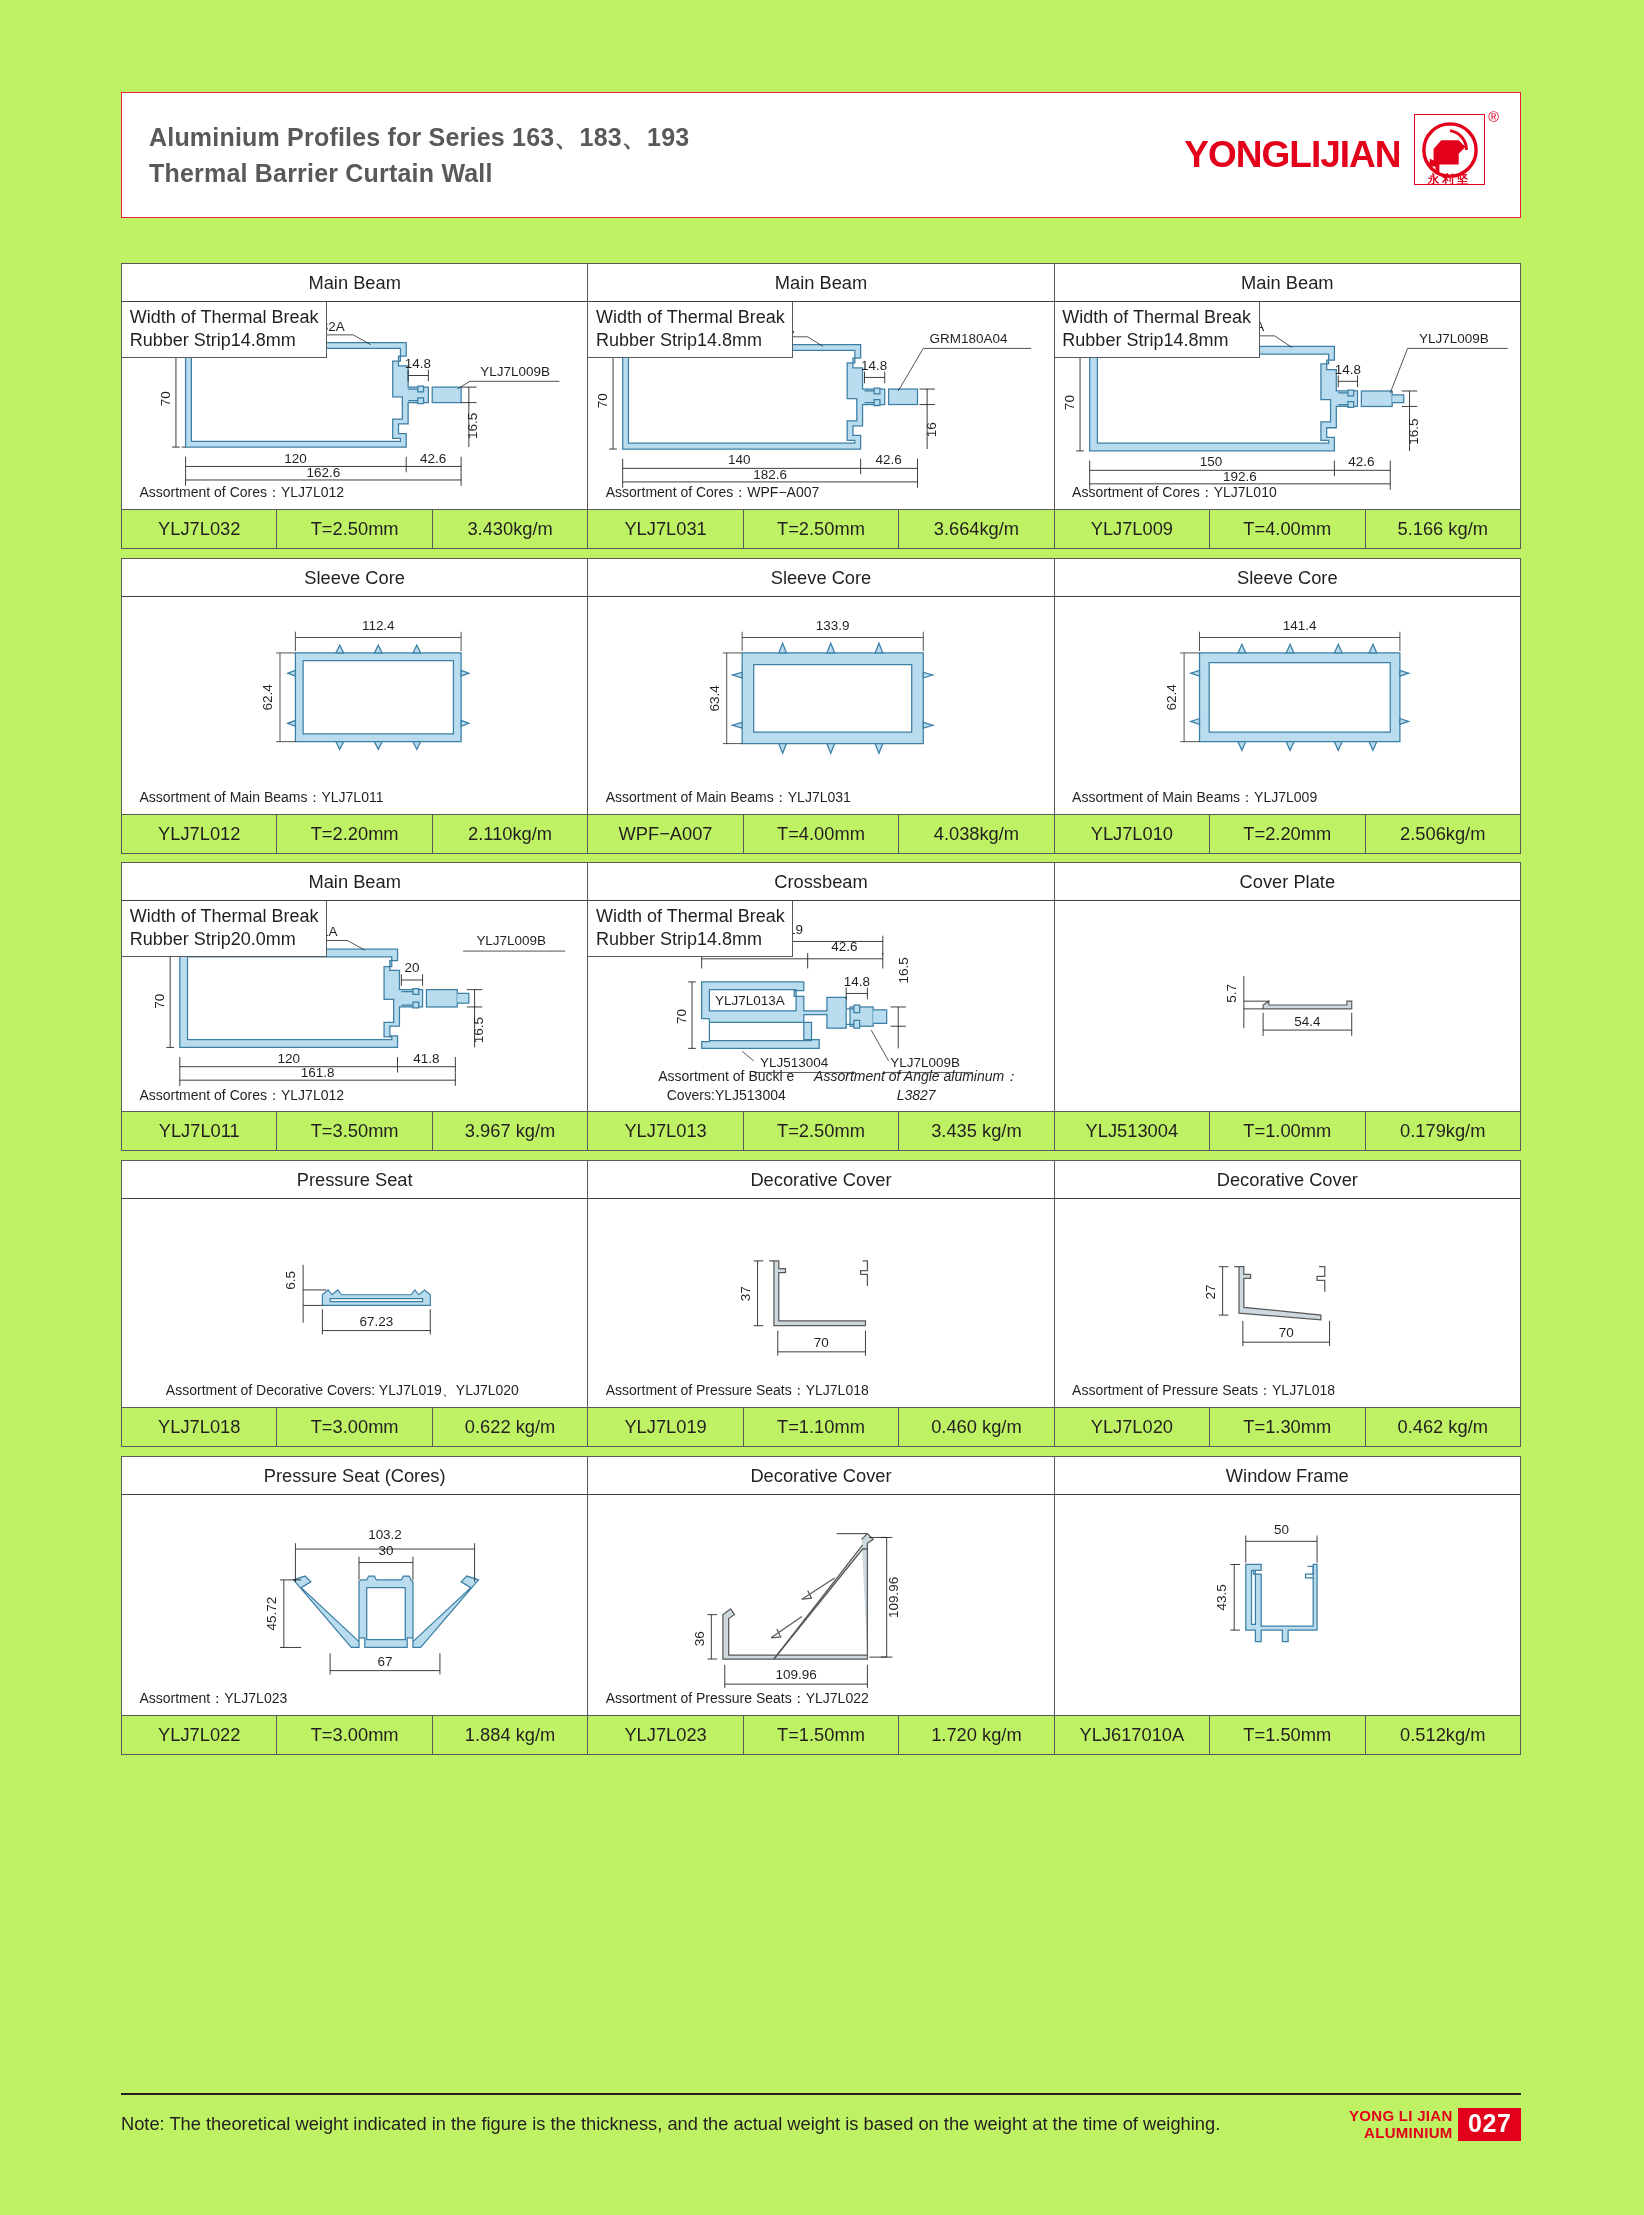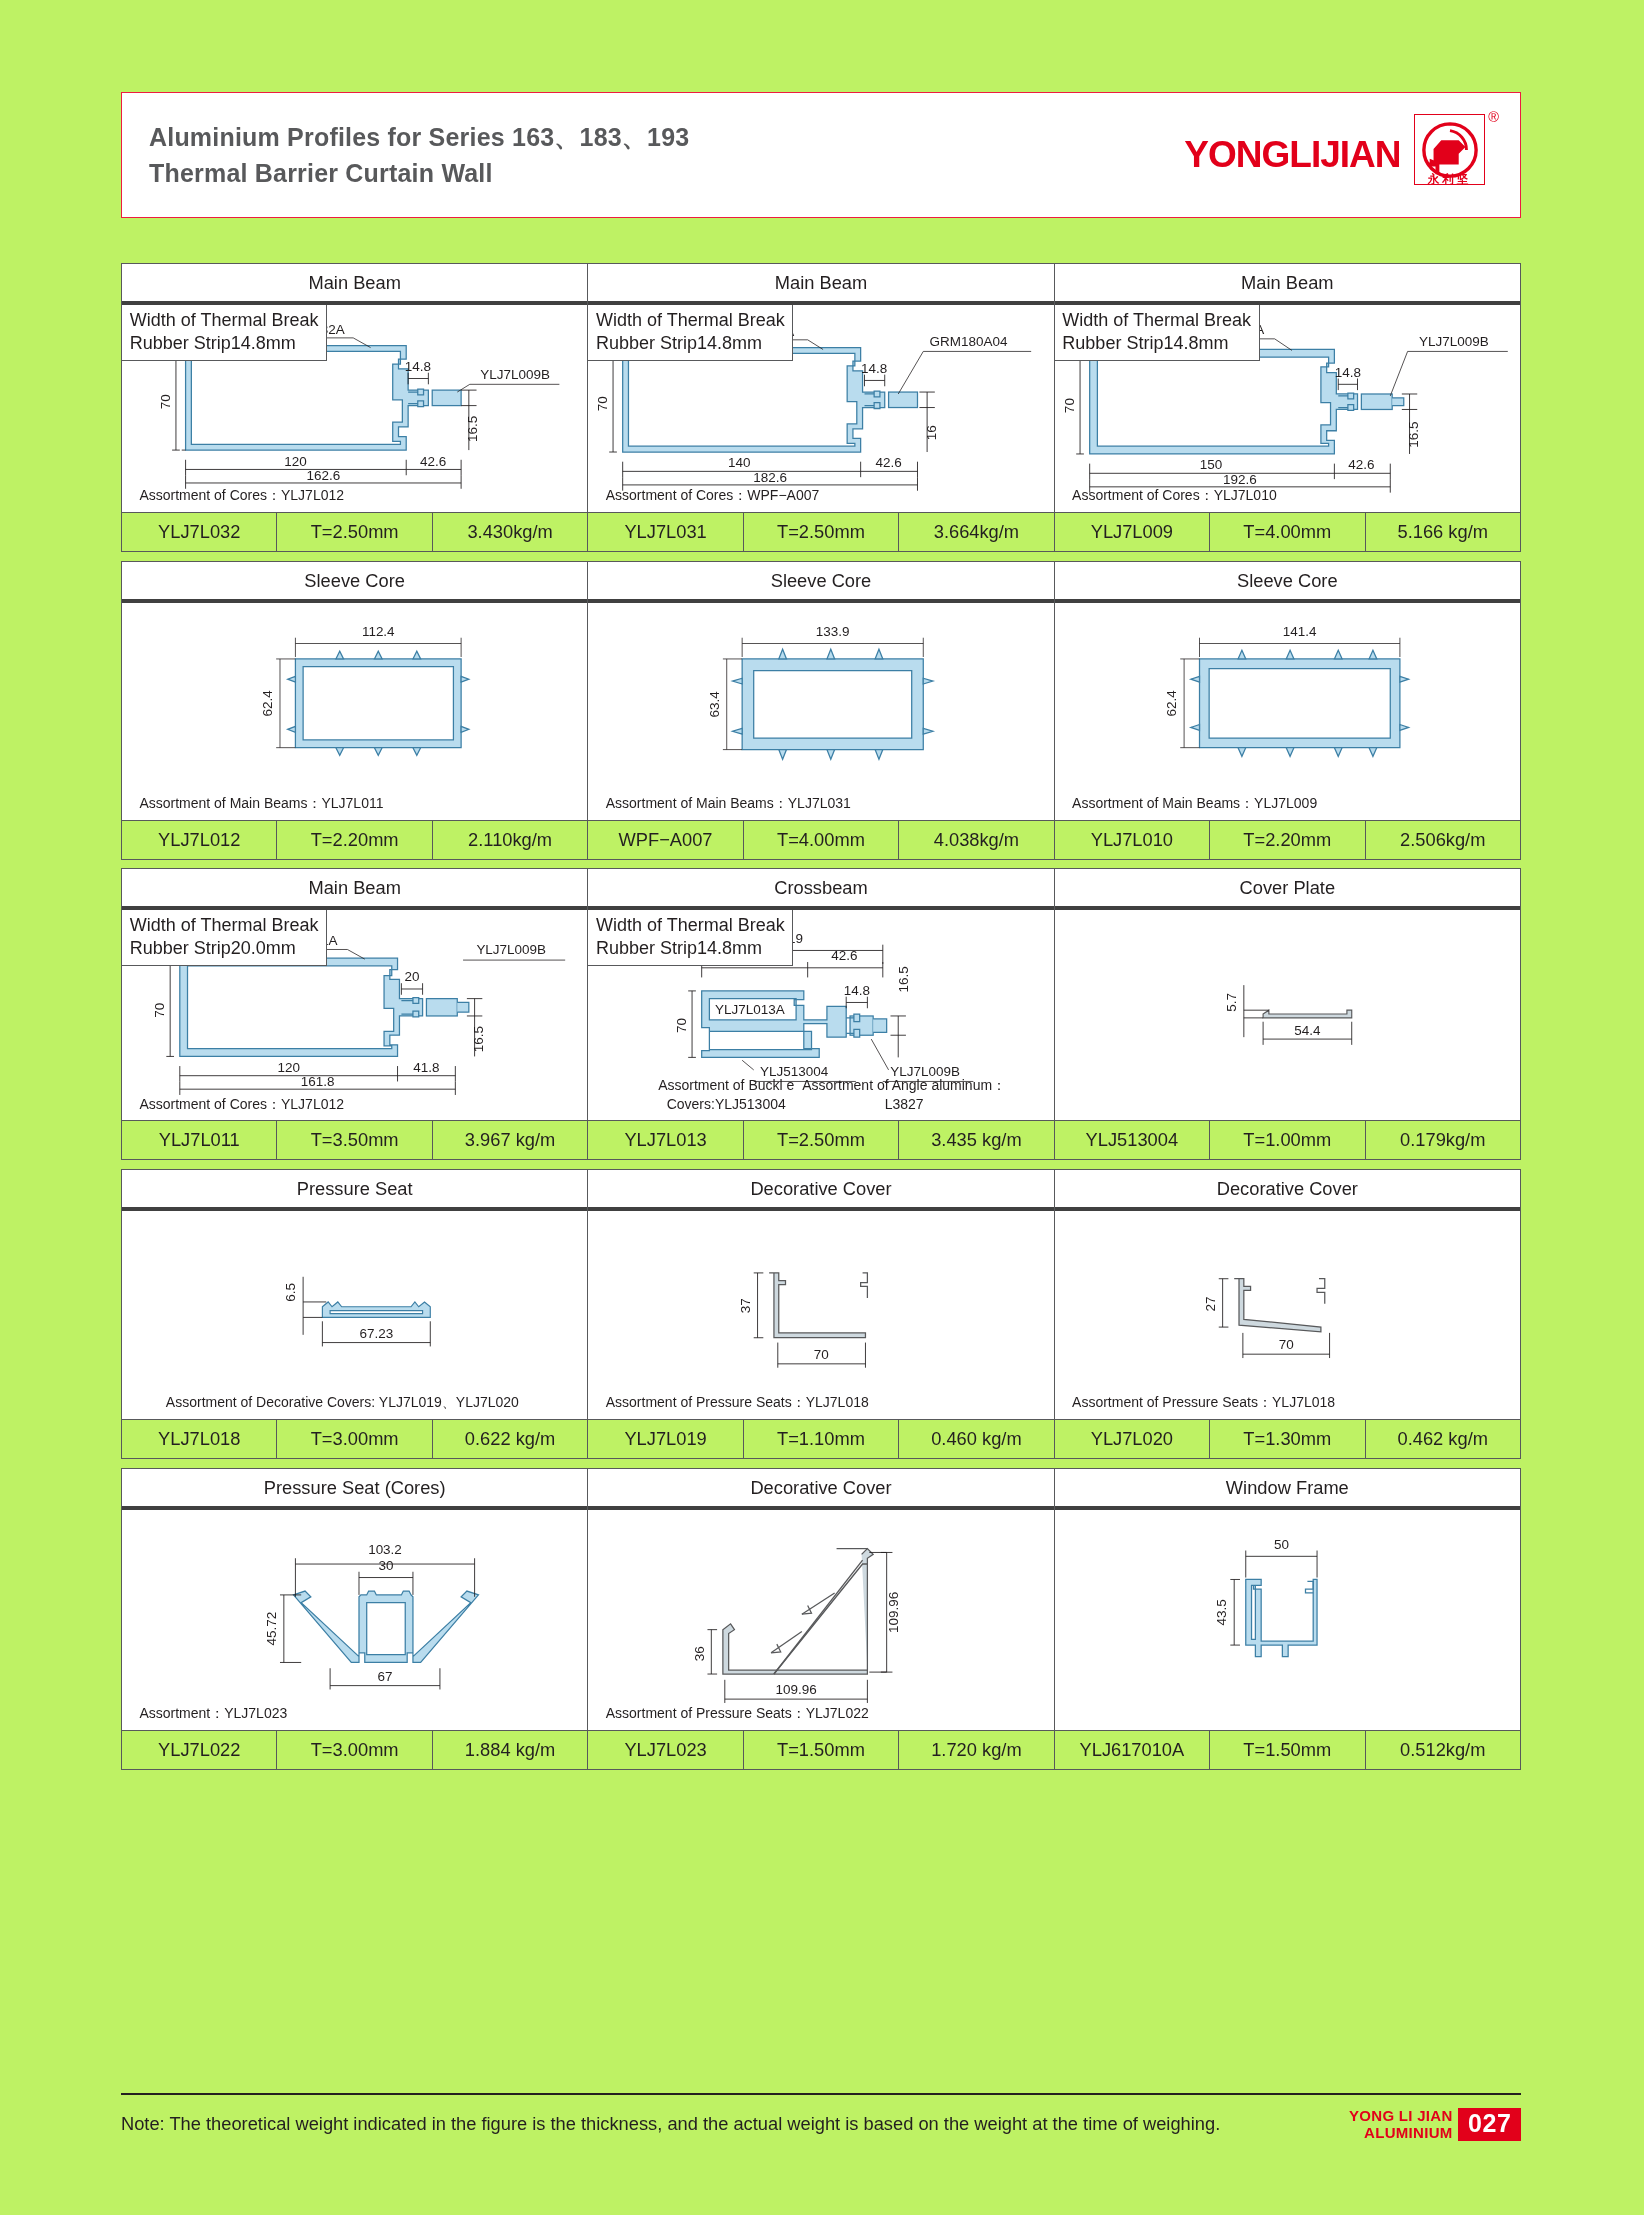--- a/index.html
+++ b/index.html
@@ -29,21 +29,21 @@
 
   
   .grid{position:absolute;left:121px;top:263px;width:1400px;}
   .band{display:flex;width:100%;}
   .col{flex:1 1 0;min-width:0;border:1px solid #58595b;border-right:none;box-sizing:border-box;}
   .col:last-child{border-right:1px solid #58595b;}
   .band + .band{margin-top:8.7px;}
 
   .cell-title{
     height:37px;line-height:37px;text-align:center;
-    font-size:18.3px;border-bottom:4px solid #404040;background:#fff;white-space:nowrap;
+    font-size:18.3px;border-bottom:1px solid #404040;background:#fff;white-space:nowrap;
   }
   .cell-fig{position:relative;background:#fff;box-sizing:border-box;}
   .cell-foot{display:flex;height:38px;border-top:1px solid #58595b;}
   .cell-foot > div{
     flex:1 1 0;display:flex;align-items:center;justify-content:center;
     font-size:18.3px;border-right:1px solid #58595b;box-sizing:border-box;white-space:nowrap;
   }
   .cell-foot > div:last-child{border-right:none;}
 
   
@@ -51,21 +51,21 @@
     position:absolute;left:0px;top:0px;
     border:1px solid #58595b;border-left:none;border-top:none;
     padding:3.9px 7.7px 4.8px 7.7px;font-size:18px;line-height:1.28;background:#fff;z-index:4;
   }
   .tb-note span{display:block;white-space:nowrap;}
 
   .assort{
     position:absolute;left:17.4px;bottom:7.7px;font-size:14px;line-height:1.3;z-index:3;white-space:nowrap;text-align:center;
   }
   .assort.wrap{white-space:normal;width:241px;margin-top:42px;}
-  .assort.right{left:auto;right:29px;}
+  .assort.right{left:auto;right:17px;font-style:italic;}
 
   
   .draw{position:absolute;left:0;top:0;width:100%;height:100%;}
   .draw svg{display:block;width:100%;height:100%;}
 
   
   .footer{position:absolute;left:121px;top:2107px;width:1400px;display:flex;align-items:center;justify-content:space-between;}
   .footer-note{font-size:18.3px;color:#231f20;}
   .footer-page{display:flex;align-items:center;gap:5.8px;}
   .fp-words{font-size:15px;color:#e2001a;font-weight:bold;line-height:1.15;text-align:right;letter-spacing:0.3px;}

